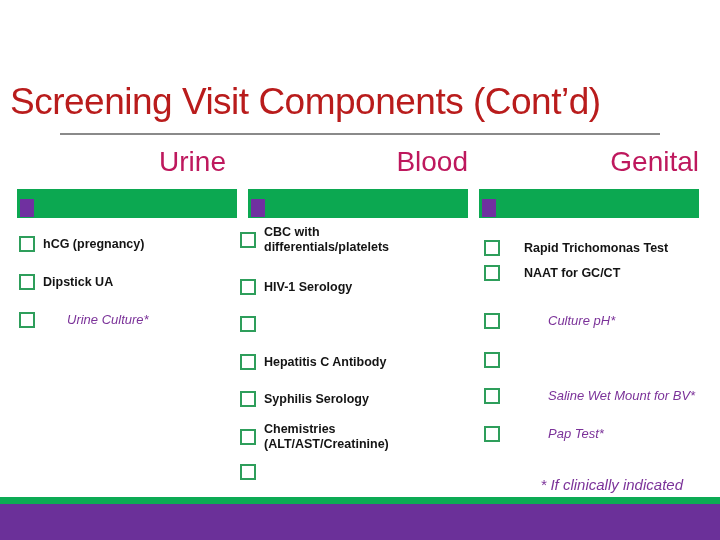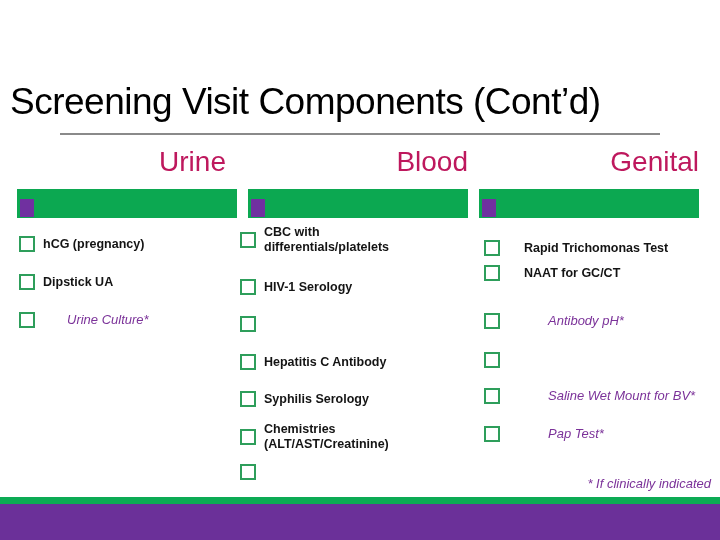--- a/index.html
+++ b/index.html
@@ -6,21 +6,21 @@
   body{
     width:720px;height:540px;position:relative;overflow:hidden;
     background:#ffffff;
     font-family:"Liberation Sans", sans-serif;
   }
   .abs{position:absolute;}
 
   
   .slide-title{
     left:10px;top:81px;width:706px;
-    font-size:37px;font-weight:400;color:#000000;
+    font-size:37px;font-weight:400;color:#b91c1c;
     letter-spacing:-0.5px;white-space:nowrap;
   }
   .title-underline{
     left:60px;top:133px;width:600px;height:2px;background:#8a8a8a;
   }
 
   
   .col-header{
     top:146px;width:220px;text-align:right;
     font-size:28px;font-weight:400;color:#be185d;
@@ -55,22 +55,22 @@
   .lbl{
     font-size:12.5px;font-weight:700;color:#141414;
     line-height:1.18;white-space:pre-line;
   }
   .row.cond .lbl{
     font-style:italic;font-weight:400;color:#7b3299;font-size:13px;margin-left:24px;
   }
 
   
   .footnote{
-    right:9px;top:476px;
-    font-size:13px;font-style:italic;color:#7b3299;
+    right:37px;top:476px;
+    font-size:15px;font-style:italic;color:#7b3299;
   }
 
   
   .bottom-green{left:0;top:497px;width:720px;height:7px;background:#0cab54;}
   .bottom-purple{left:0;top:504px;width:720px;height:36px;background:#6b3099;}
 </style>
 </head>
 <body>
 
 <div class="abs slide-title">Screening Visit Components (Cont’d)</div>
@@ -135,21 +135,21 @@
 <div class="row colx2" style="top:231px">
   <span class="cb"></span>
   <span class="lbl">Rapid Trichomonas Test</span>
 </div>
 <div class="row colx2" style="top:256px">
   <span class="cb"></span>
   <span class="lbl">NAAT for GC/CT</span>
 </div>
 <div class="row colx2 cond" style="top:304px">
   <span class="cb"></span>
-  <span class="lbl">Antibody pH*</span>
+  <span class="lbl">Culture pH*</span>
 </div>
 <div class="row colx2 cond" style="top:343px">
   <span class="cb"></span>
 </div>
 <div class="row colx2 cond" style="top:379px">
   <span class="cb"></span>
   <span class="lbl">Saline Wet Mount for BV*</span>
 </div>
 <div class="row colx2 cond" style="top:417px">
   <span class="cb"></span>

